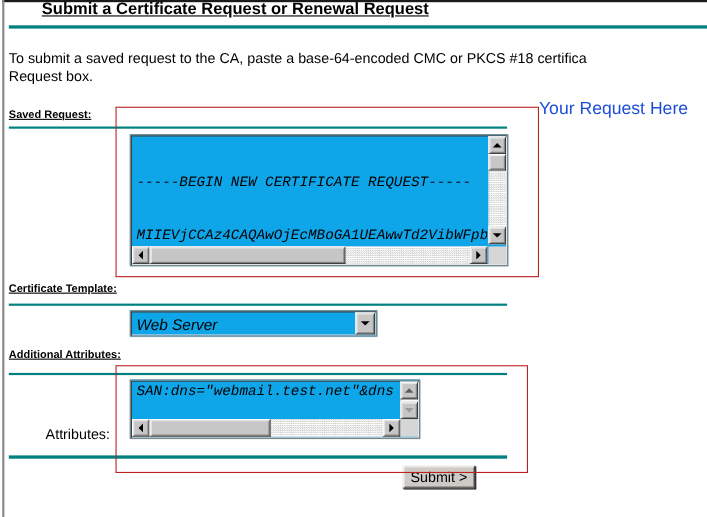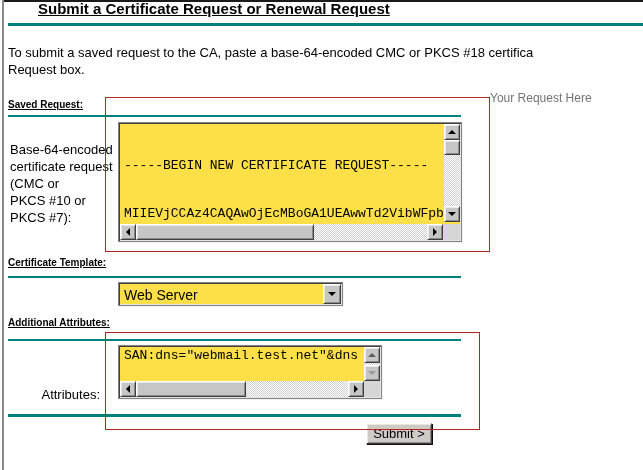--- a/index.html
+++ b/index.html
@@ -10,27 +10,28 @@
   .abs{position:absolute;}
   .frame-top{left:2px;top:0;width:641px;height:2px;background:#1a1a1a;}
   .frame-left{left:2px;top:0;width:2px;height:470px;background:#8a8a8a;}
   .page-title{left:8px;top:0;font-size:15px;font-weight:bold;text-decoration:underline;white-space:nowrap;margin-left:30px;}
   .teal-rule{background:#008080;}
   .rule-title{left:8px;top:23px;width:635px;height:3px;}
   .rule-sec{left:8px;width:453px;height:2px;}
   .intro{left:8px;top:44px;width:635px;font-size:13px;line-height:17px;white-space:nowrap;overflow:hidden;}
   .sec-heading{font-size:10px;font-weight:bold;text-decoration:underline;white-space:nowrap;left:8px;}
   .red-box{border:1px solid #bb2222;z-index:8;}
-  .red-note{color:#737373;font-size:12px;white-space:nowrap;z-index:9;}
+  .red-note{color:#1d4ed8;font-size:16px;white-space:nowrap;z-index:9;}
   .field-label{font-size:13px;line-height:17px;}
   
   .sunken{
-    background:#fde047;
+    background:#0ea5e9;
     border:1px solid #848484;
     box-shadow:inset 1px 1px 0 #404040, inset -1px -1px 0 #e4e4e4, 1px 1px 0 #f3f3f3;
+    font-style:italic;
   }
   .mono-text{
     font-family:"Liberation Mono","DejaVu Sans Mono",monospace;
     font-size:13px;line-height:16px;white-space:pre;overflow:hidden;
   }
   
   .sb-btn,.sb-thumb{
     background:#c6c6c6;
     border:1px solid;border-color:#fff #3f3f3f #3f3f3f #fff;
     box-shadow:inset 1px 1px 0 #e8e8e8, inset -1px -1px 0 #8a8a8a;
@@ -78,27 +79,20 @@
     <div>To submit a saved request to the CA, paste a base-64-encoded CMC or PKCS #18 certifica</div>
     <div>Request box.</div>
   </div>
 
   <div class="abs sec-heading" style="top:99px;">Saved Request:</div>
   <div class="abs teal-rule rule-sec" style="top:115px;"></div>
 
   <div class="abs red-box" style="left:105px;top:97px;width:383px;height:153px;"></div>
   <div class="abs red-note" style="left:490px;top:91px;">Your Request Here</div>
 
-  <div class="abs field-label" style="left:10px;top:141px;width:106px;">
-    <div>Base-64-encoded</div>
-    <div>certificate request</div>
-    <div>(CMC or</div>
-    <div>PKCS #10 or</div>
-    <div>PKCS #7):</div>
-  </div>
 
   <div class="abs sunken" style="left:118px;top:122px;width:342px;height:118px;">
     <div class="abs mono-text" style="left:5px;top:3px;width:319px;height:97px;">
       <div>-----BEGIN NEW CERTIFICATE REQUEST-----</div>
       <div>MIIEVjCCAz4CAQAwOjEcMBoGA1UEAwwTd2VibWFpb</div>
       
       
       
       
     </div>

